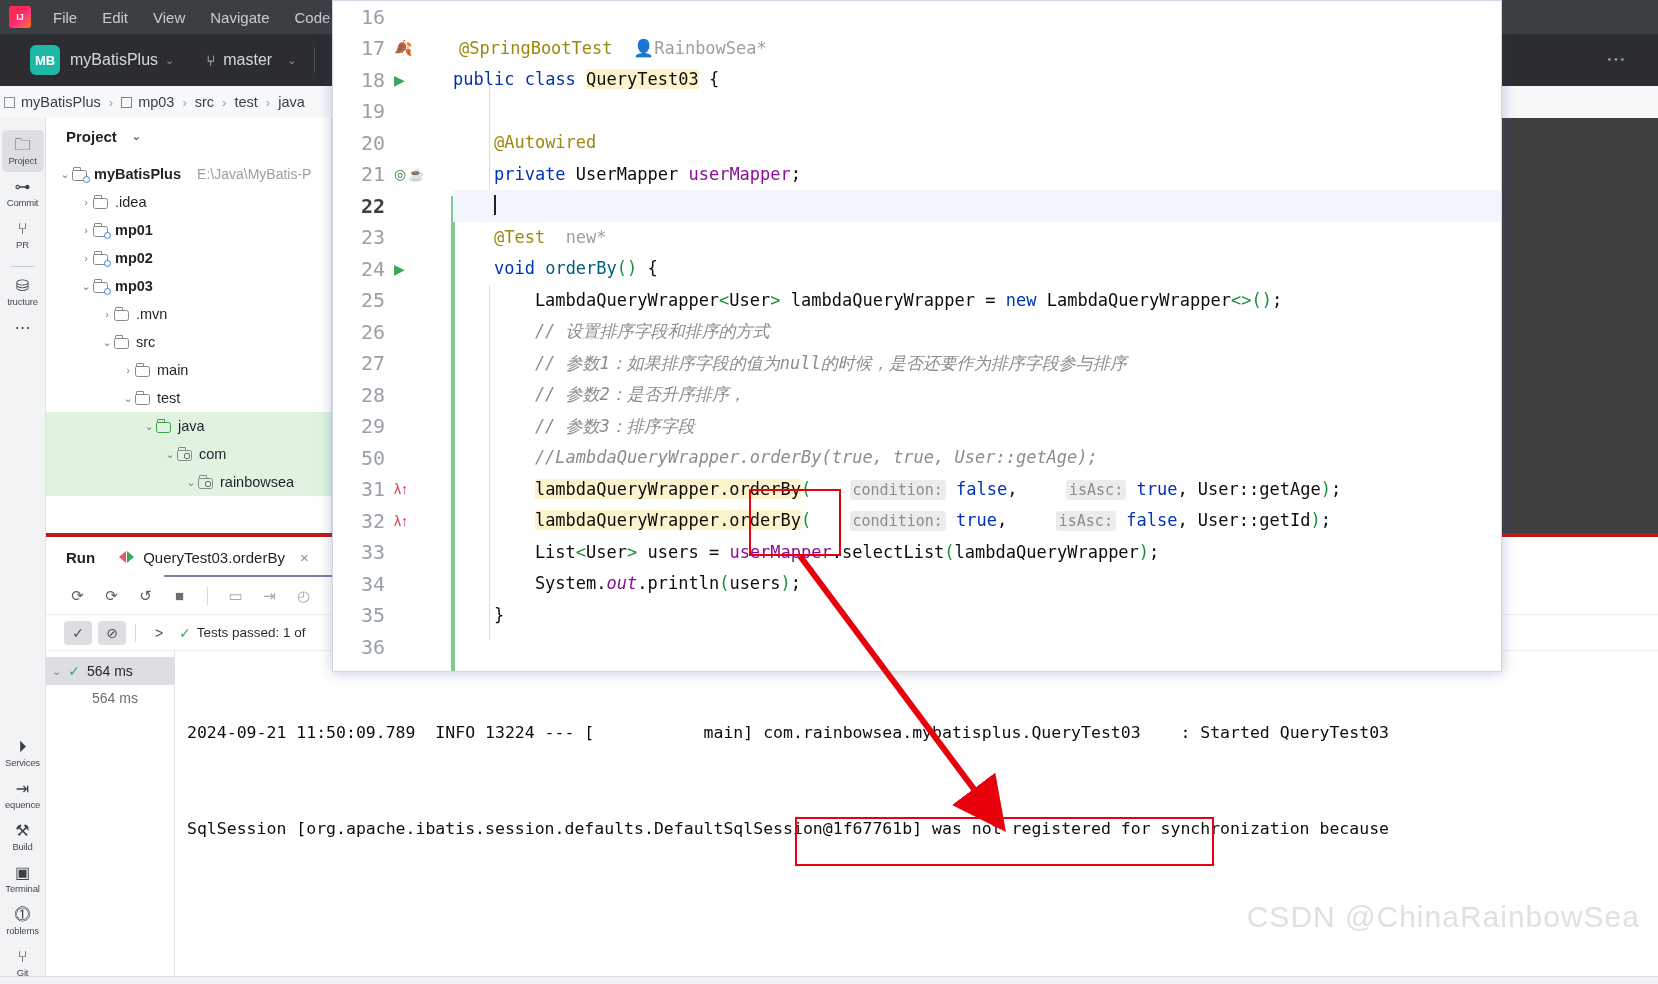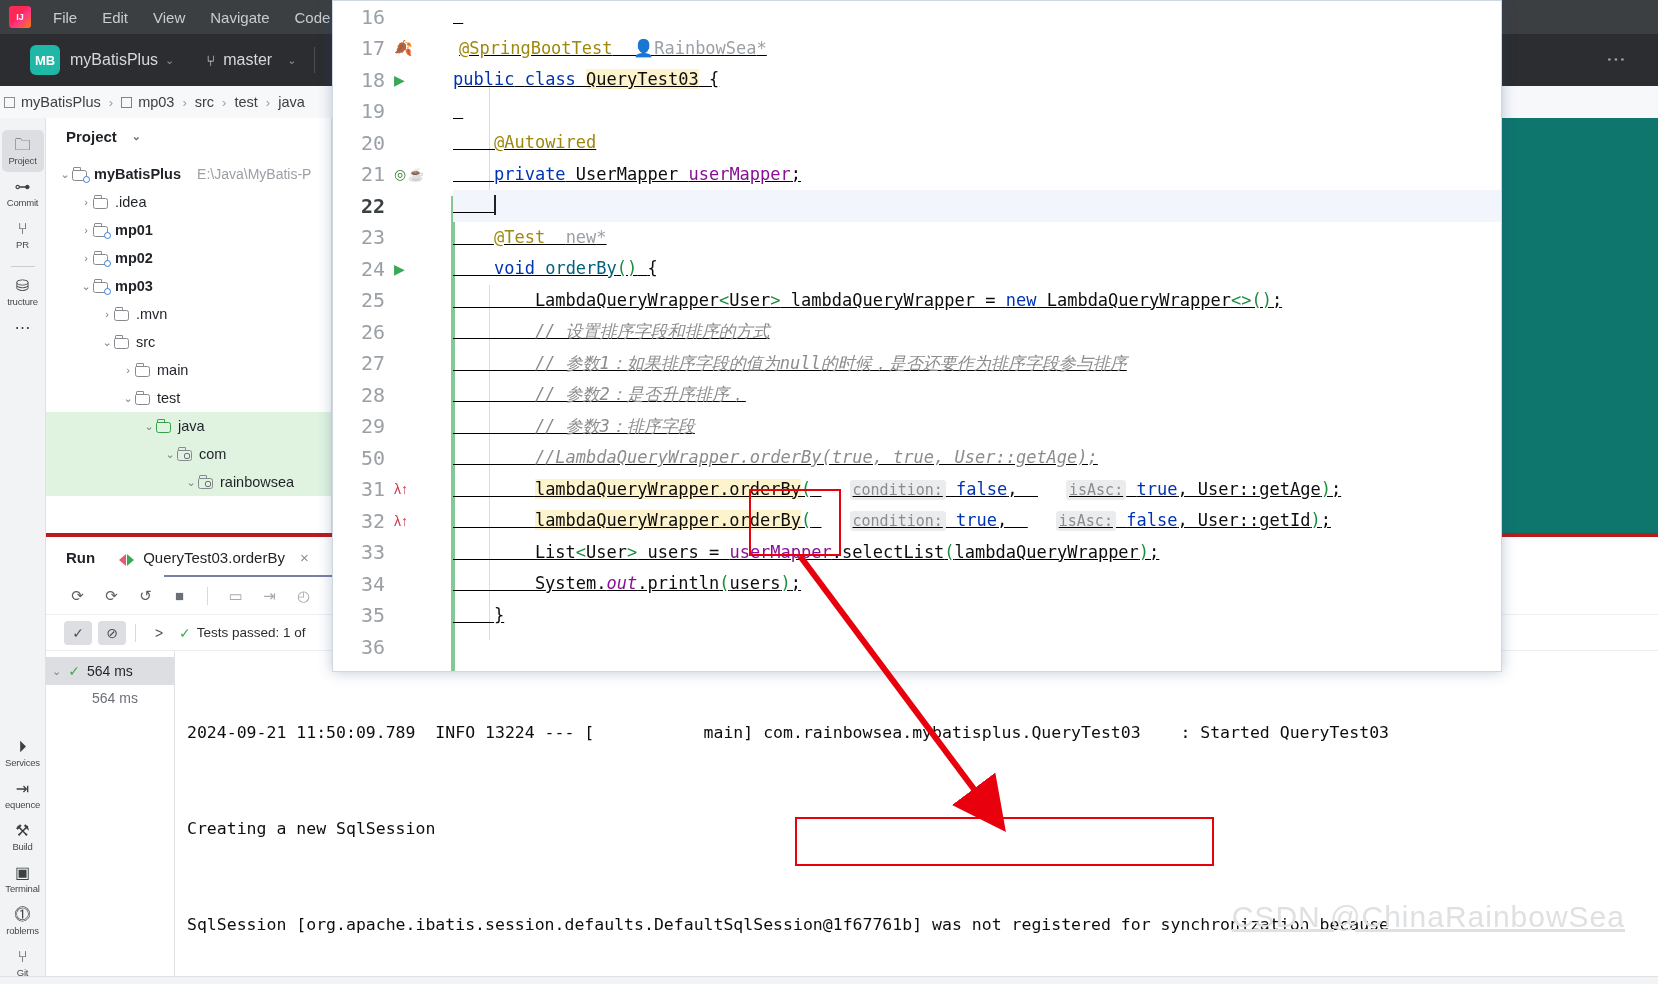--- a/index.html
+++ b/index.html
@@ -2,21 +2,21 @@
 <html><head>
 <meta charset="utf-8">
 <style>
   * { box-sizing: border-box; margin:0; padding:0; }
   html, body {
     width: 1658px; height: 984px;
     overflow: hidden;
     background: #ffffff;
     font-family: "Liberation Sans", sans-serif;
   }
-  #root { position: relative; width:1658px; height:984px; background:#0f766e; }
+  #root { position: relative; width:1658px; height:984px; background:#404040; }
 
   
   .menubar {
     position:absolute; left:0; top:0; width:1658px; height:34px;
     background:#3c3f41; display:flex; align-items:center;
     color:#c9ccd1; font-size:15px;
   }
   .ij-logo {
     width:22px; height:22px; margin-left:9px; border-radius:3px;
     background: linear-gradient(135deg,#fe2857 0%, #fe2857 45%, #ff318c 55%, #f97a12 100%);
@@ -109,21 +109,21 @@
   .tpath { color:#9aa0a6; font-size:14px; margin-left:16px; }
 
   
   .runwin {
     position:absolute; left:46px; top:533px; width:1612px; height:451px;
     background:#ffffff; border-top:4px solid #b91c1c;
   }
   .run-tabs { height:40px; display:flex; align-items:center; padding-left:20px;
               gap:24px; font-size:15px; color:#1f2328; position:relative; }
   .run-title { font-weight:bold; }
-  .run-tab { display:flex; align-items:flex-end; gap:9px; }
+  .run-tab { display:flex; align-items:center; gap:9px; }
   .tri-ico { display:inline-flex; align-items:center; gap:1px; }
   .tri-l { width:0;height:0;border-top:6px solid transparent;border-bottom:6px solid transparent;border-right:7px solid #e05c6e; }
   .tri-r { width:0;height:0;border-top:6px solid transparent;border-bottom:6px solid transparent;border-left:7px solid #3aa856; }
   .tab-close { color:#8b8f94; font-size:15px; margin-left:6px; }
   .tab-underline { position:absolute; left:118px; bottom:0; width:170px; height:2.5px; background:#7a7fa8; }
 
   .run-toolbar { height:38px; display:flex; align-items:center; gap:15px;
                  padding-left:22px; border-bottom:1px solid #eceef0; color:#5b5f66; font-size:15px; }
   .rt-ico { width:19px; height:19px; display:flex; align-items:center; justify-content:center; font-size:15px; }
   .rt-sep { width:1px; height:18px; background:#d7d9dd; margin:0 3px; }
@@ -166,21 +166,21 @@
   .gline { height:31.5px; display:flex; align-items:center; justify-content:flex-start;
            position:relative; }
   .gnum { width:52px; text-align:right; font-family:"DejaVu Sans Mono","Liberation Mono",monospace;
           font-size:20px; color:#9aa0a6; }
   .gnum.cur { color:#3c4043; font-weight:bold; }
   .gico { margin-left:9px; font-size:14px; line-height:14px; }
   .changebar { position:absolute; left:118px; top:195px; width:4px; height:477px; background:#83c995; }
   .fold-line { position:absolute; left:156px; top:284px; width:1px; height:355px; background:#d8dbe0; }
   .fold-line2 { position:absolute; left:156px; top:80px; width:1px; height:130px; background:#d8dbe0; }
 
-  .codearea { position:absolute; left:120px; top:0; width:1050px; height:672px;text-decoration:underline; }
+  .codearea { position:absolute; left:120px; top:0; width:1050px; height:672px; }
   .cl {
     height:31.5px; line-height:31.5px; white-space:pre;
     font-family:"DejaVu Sans Mono","Liberation Mono",monospace; font-size:17px; color:#0d0d0d;
     padding-left:0px;
   }
   .cl.cur { background:#f2f6fc; }
   .kw { color:#0033b3; }
   .ann { color:#9e880d; }
   .fld { color:#871094; }
   .stat { color:#871094; font-style:italic; }
@@ -193,23 +193,23 @@
   .hl-ident { background:#fdf3cd; }
   .hl-occ { background:#fdf3cd; }
   .caret { display:inline-block; width:2px; height:20px; background:#1f2328;
            vertical-align:-4px; }
 
   
   .redbox { position:absolute; border:2.5px solid #e8000d; pointer-events:none; }
   .arrow-svg { position:absolute; left:0; top:0; width:1658px; height:984px; pointer-events:none; }
 
   .watermark {
-    position:absolute; right:33px; bottom:50px;
+    position:absolute; right:18px; bottom:50px;
     font-size:30px; color:#dfe0e2; letter-spacing:1px;
-    font-family:"Liberation Sans", sans-serif; white-space:nowrap;text-decoration:underline;
+    font-family:"Liberation Sans", sans-serif; white-space:nowrap;
   }
   .statusbar { position:absolute; left:0; bottom:0; width:1658px; height:8px; background:#f2f3f5;
                border-top:1px solid #dfe1e5; }
 </style>
 </head>
 <body>
 
 <div id="root">
 
   <div class="menubar">
@@ -461,21 +461,20 @@
           <span>564 ms</span>
         </div>
         <div class="test-sub">
           <span>564 ms</span>
         </div>
         <div class="hscroll"></div>
       </div>
 
       <div class="console">
         <div class="cline">2024-09-21 11:50:09.789  INFO 13224 --- [           main] com.rainbowsea.mybatisplus.QueryTest03    : Started QueryTest03</div>
-        <div class="cline">Creating a new SqlSession</div>
         <div class="cline">SqlSession [org.apache.ibatis.session.defaults.DefaultSqlSession@1f67761b] was not registered for synchronization because</div>
         
         
         
         
         
         <div class="cscroll"></div>
       </div>
     </div>
   </div>

